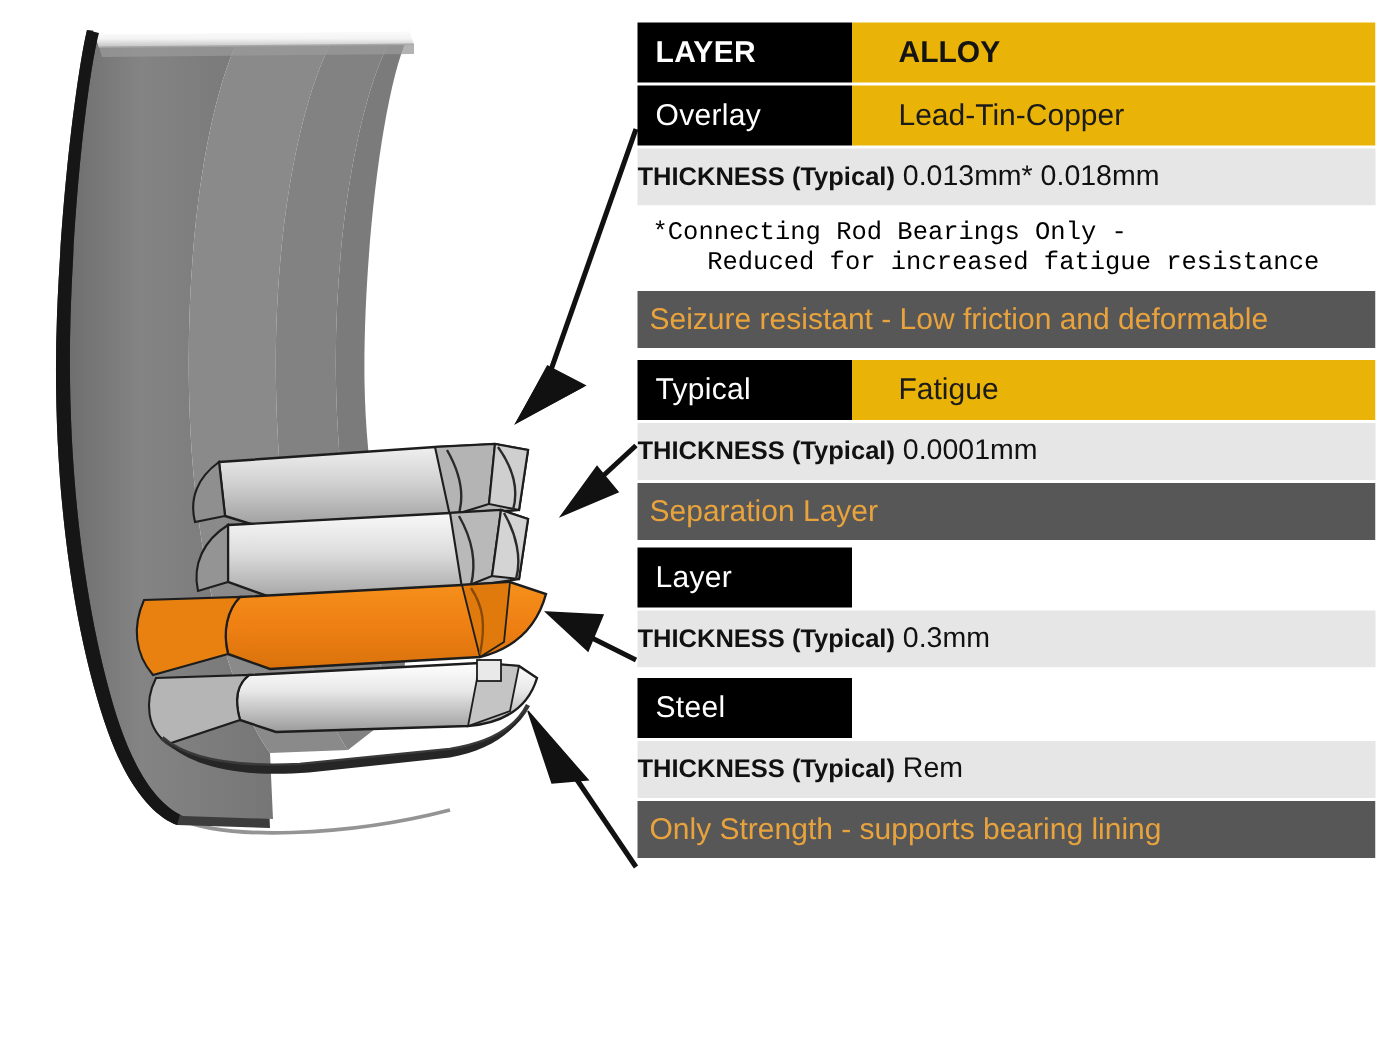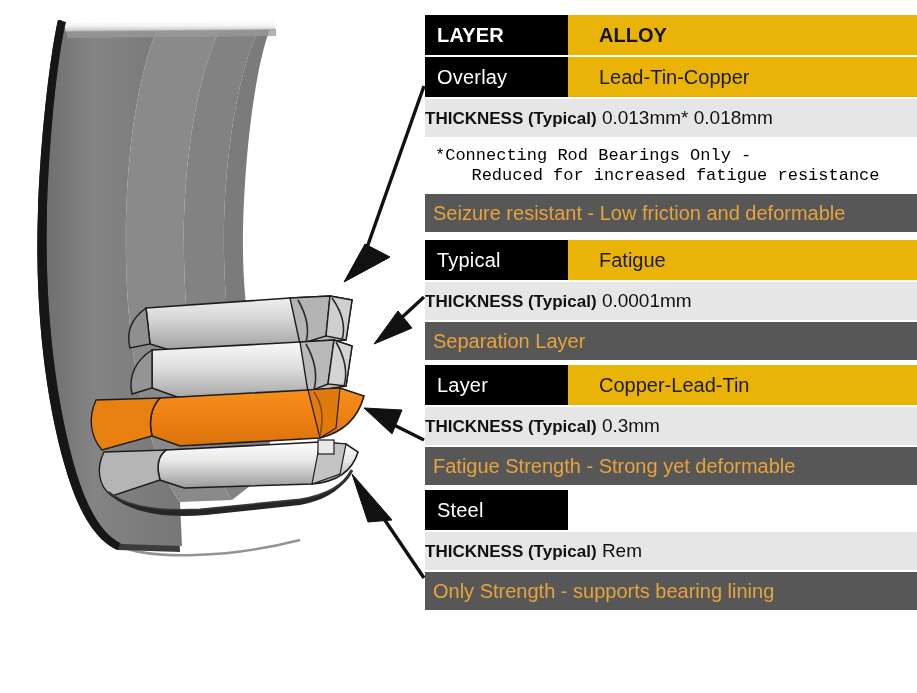--- a/index.html
+++ b/index.html
@@ -237,29 +237,27 @@
       <b>THICKNESS (Typical)</b>
       <span class="v">0.0001mm</span>
     </div>
     <div class="hair"></div>
     <div class="desc">Separation Layer</div>
 
     <div class="gap sm"></div>
 
     <div class="row">
       <div class="lbl">Layer</div>
-      <div class="val">Copper-Lead-Tin</div>
     </div>
     <div class="hair"></div>
     <div class="thick">
       <b>THICKNESS (Typical)</b>
       <span class="v">0.3mm</span>
     </div>
     <div class="hair"></div>
-    <div class="desc">Fatigue Strength - Strong yet deformable</div>
 
     <div class="gap sm"></div>
 
     <div class="row">
       <div class="lbl">Steel</div>
     </div>
     <div class="hair"></div>
     <div class="thick">
       <b>THICKNESS (Typical)</b>
       <span class="v">Rem</span>

